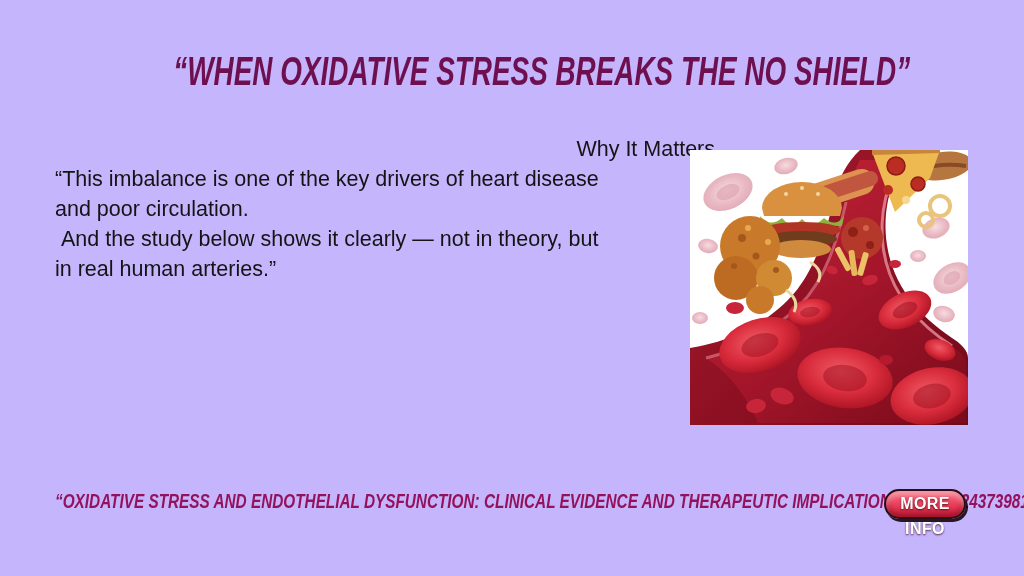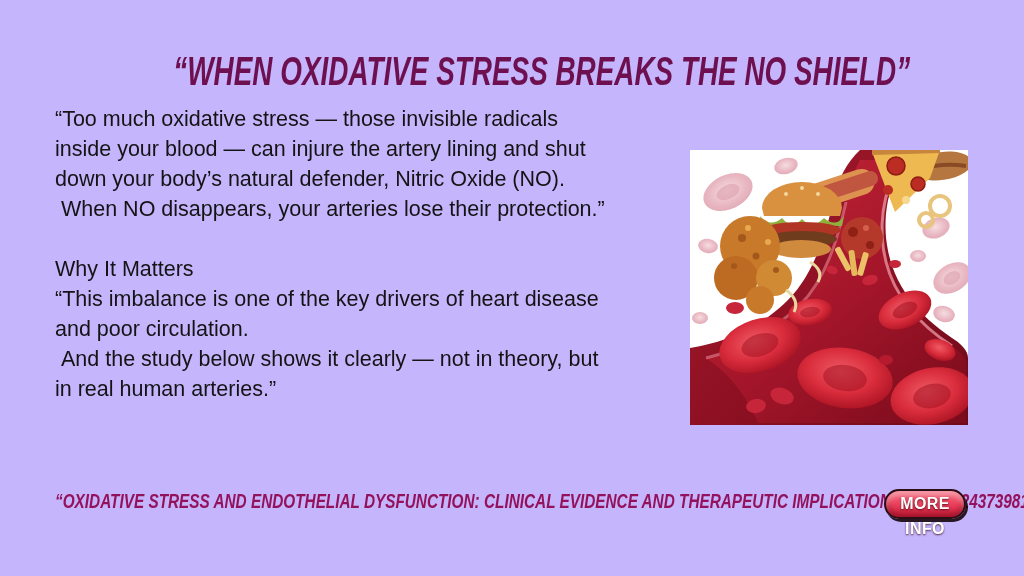--- a/index.html
+++ b/index.html
@@ -11,21 +11,21 @@
   .title-wrap{position:absolute;left:0;top:50px;width:1024px;text-align:center;}
   .title-text{display:inline-block;font-weight:700;font-style:italic;
               font-size:41px;line-height:1.05;color:#6e104f;
               transform:scaleX(0.68);transform-origin:center;
               letter-spacing:0px;white-space:nowrap;}
 
   
   .body-text{position:absolute;left:55px;top:104px;width:660px;
              font-size:21.5px;line-height:30px;color:#141414;}
   .body-text p{margin:0;white-space:pre-wrap;}
-  .why-heading{margin-top:30px !important;}
+  .why-heading{margin-top:30px !important;text-align:right;}
 
   
   .illustration{position:absolute;left:690px;top:150px;width:278px;height:275px;
                 background:#ffffff;overflow:hidden;}
   .illustration svg{display:block;}
 
   
   .citation-wrap{position:absolute;left:55px;top:489px;width:840px;}
   .citation-text{display:inline-block;font-weight:700;font-style:italic;
                  font-size:21px;color:#94125c;white-space:nowrap;
@@ -46,24 +46,20 @@
 </head>
 <body>
 
 <div class="slide">
 
   <div class="title-wrap">
     <span class="title-text">“WHEN OXIDATIVE STRESS BREAKS THE NO SHIELD”</span>
   </div>
 
   <div class="body-text">
-    <p>“Too much oxidative stress — those invisible radicals
-inside your blood — can injure the artery lining and shut
-down your body’s natural defender, Nitric Oxide (NO).
- When NO disappears, your arteries lose their protection.”</p>
     <p class="why-heading">Why It Matters</p>
     <p>“This imbalance is one of the key drivers of heart disease
 and poor circulation.
  And the study below shows it clearly — not in theory, but
 in real human arteries.”</p>
   </div>
 
   <div class="illustration">
     <svg width="278" height="275" viewBox="0 0 278 275" xmlns="http://www.w3.org/2000/svg">
       <defs>

